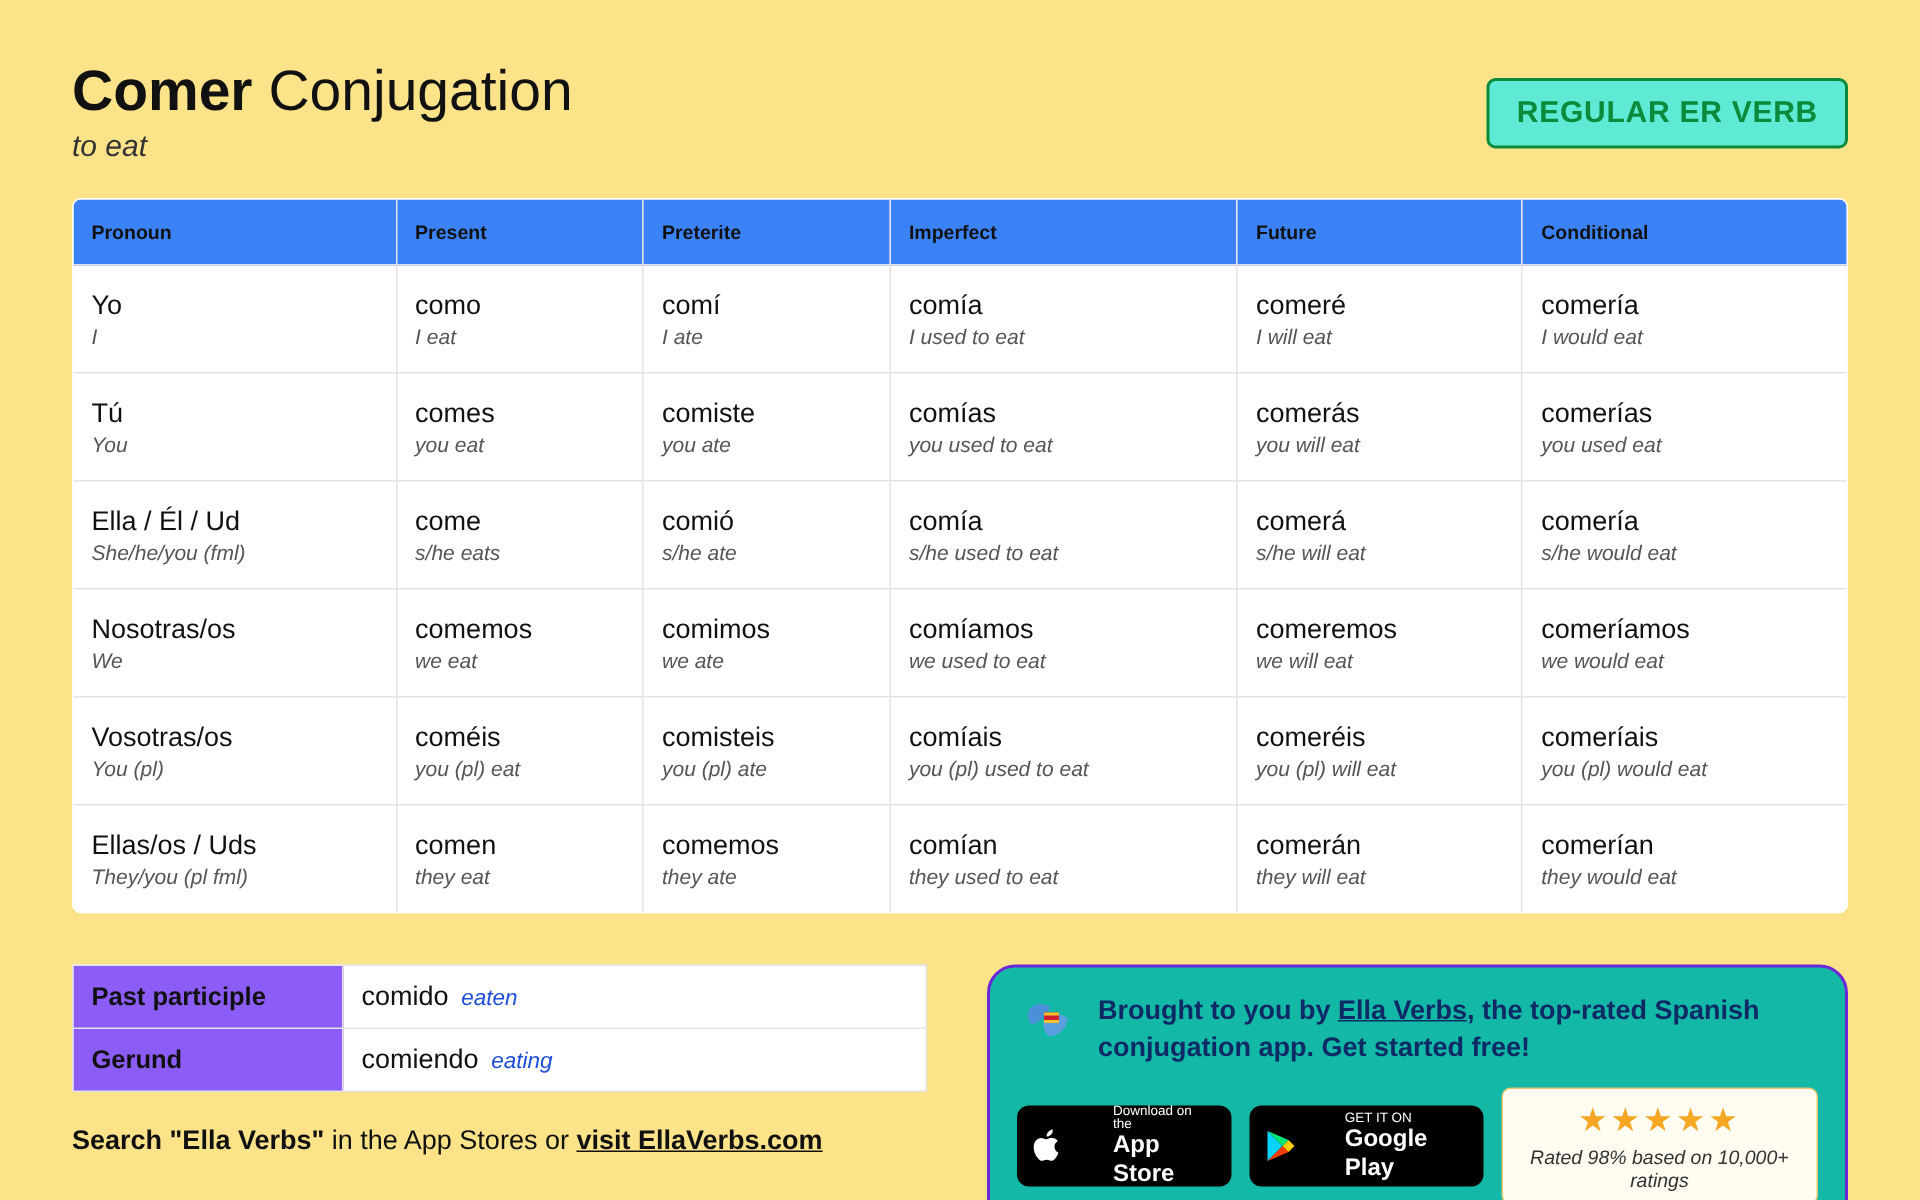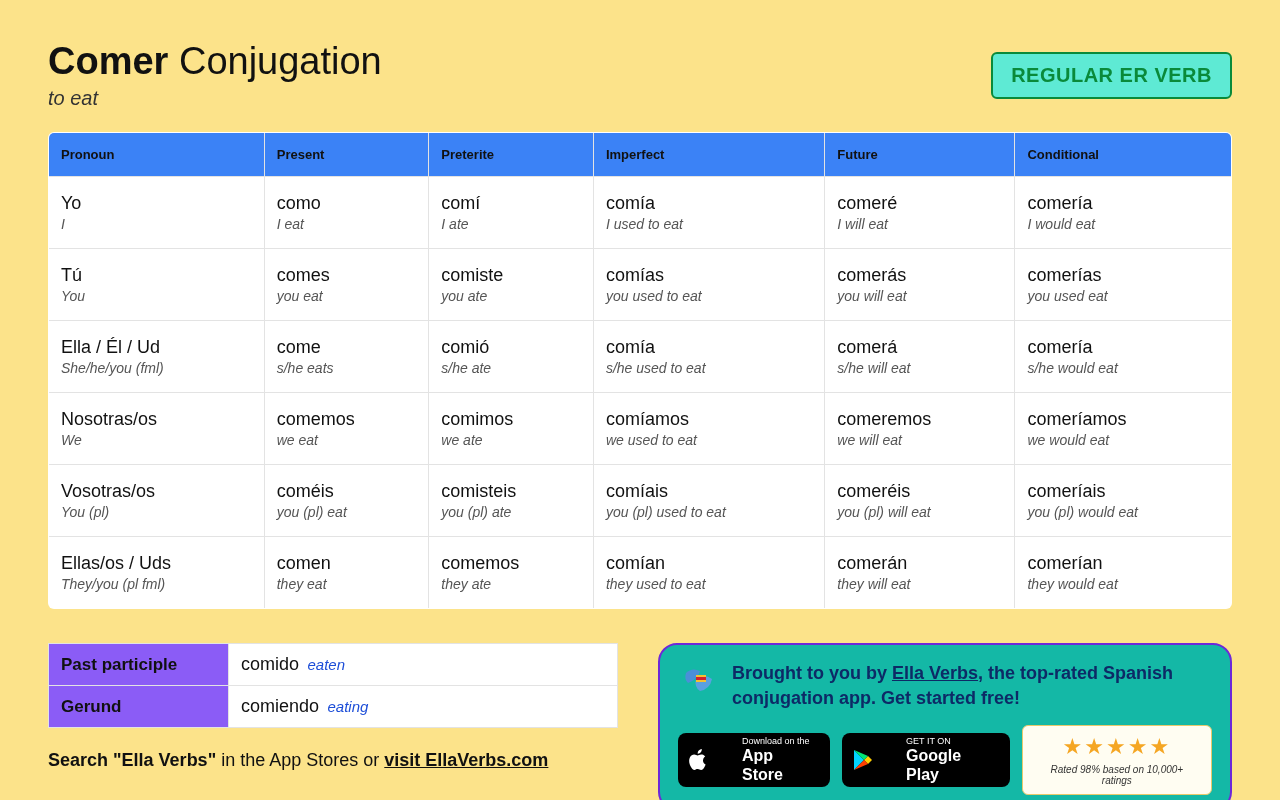--- a/index.html
+++ b/index.html
@@ -96,21 +96,21 @@
   .storebtn svg { position:absolute; left:10px; top:50%; transform:translateY(-50%); }
   .rating-box {
     margin-left:auto;
     border:1px solid #e8c96b;
     background:#fffdf2;
     border-radius:6px;
     padding: 8px 14px;
     text-align:center;
   }
   .stars { color:#f5a623; font-size:22px; letter-spacing:2px; }
-  .rating-text { font-size:10px; color:#333; font-style:italic; margin-top:4px; }
+  .rating-text { font-size:13px; color:#333; font-style:italic; margin-top:4px; }
 </style>
 </head>
 <body>
 
 <div class="header-row">
   <div>
     <h1>
       <span class="main">Comer</span><span> Conjugation</span>
     </h1>
     <div class="subtitle">to eat</div>

